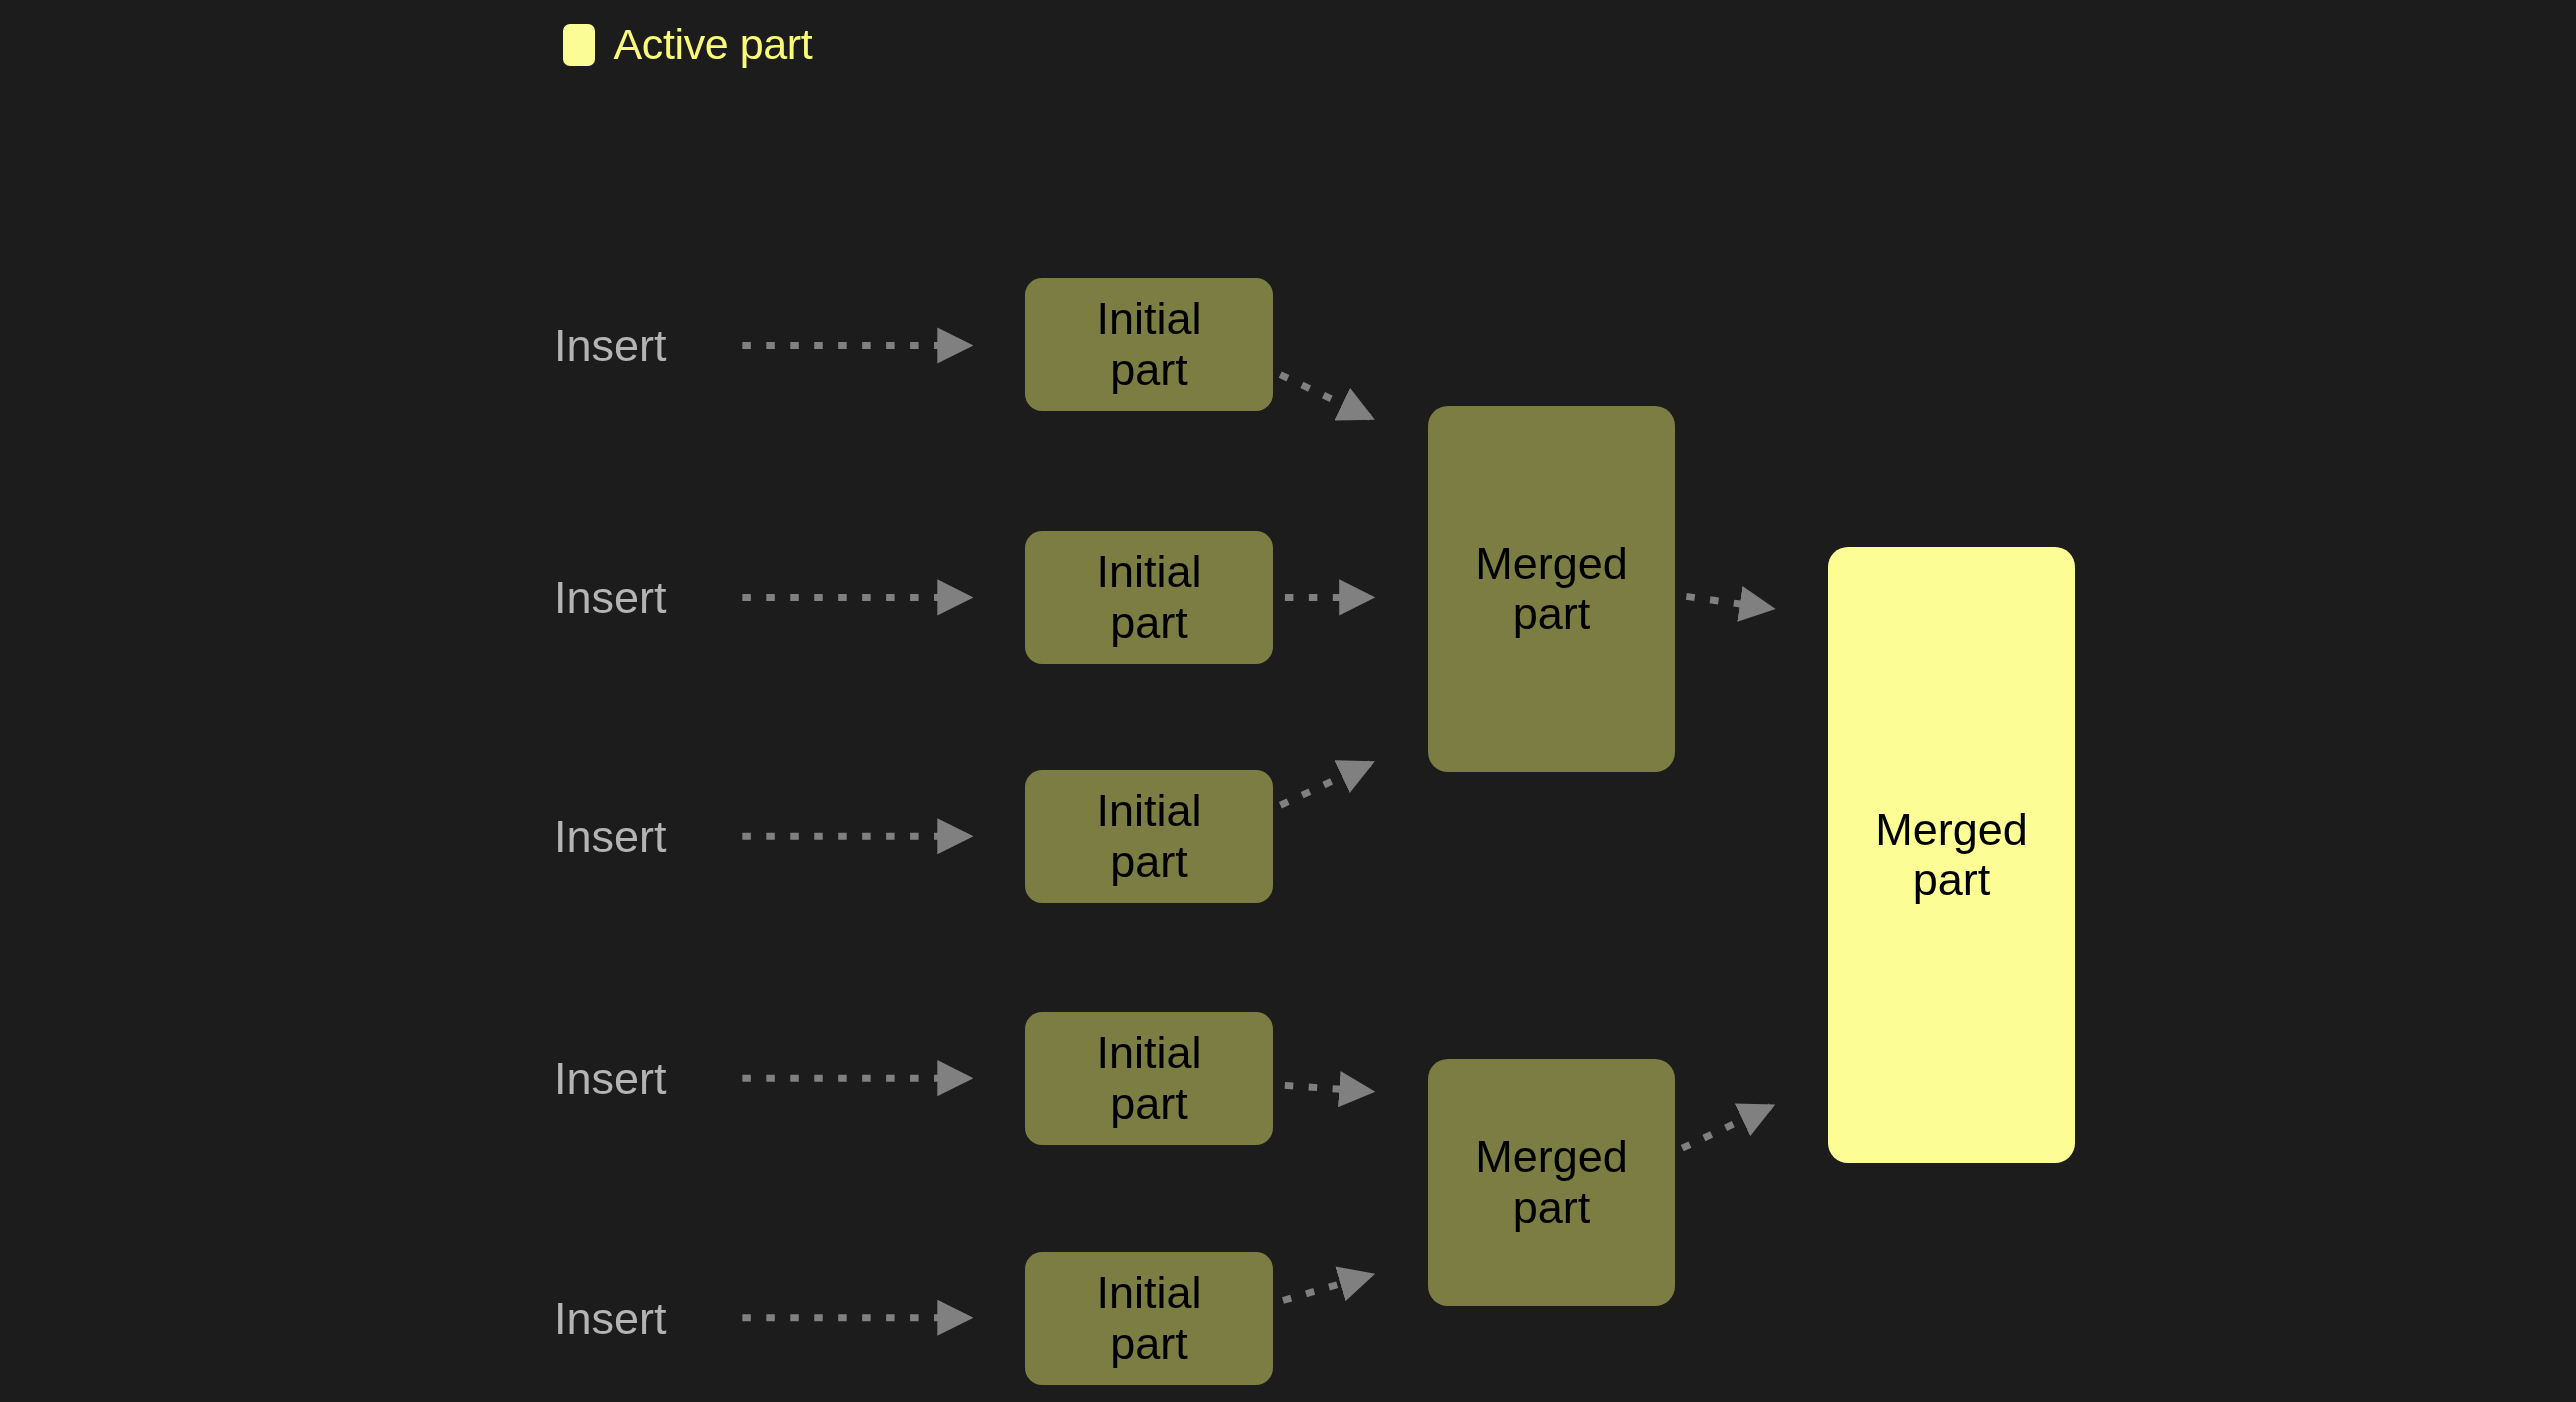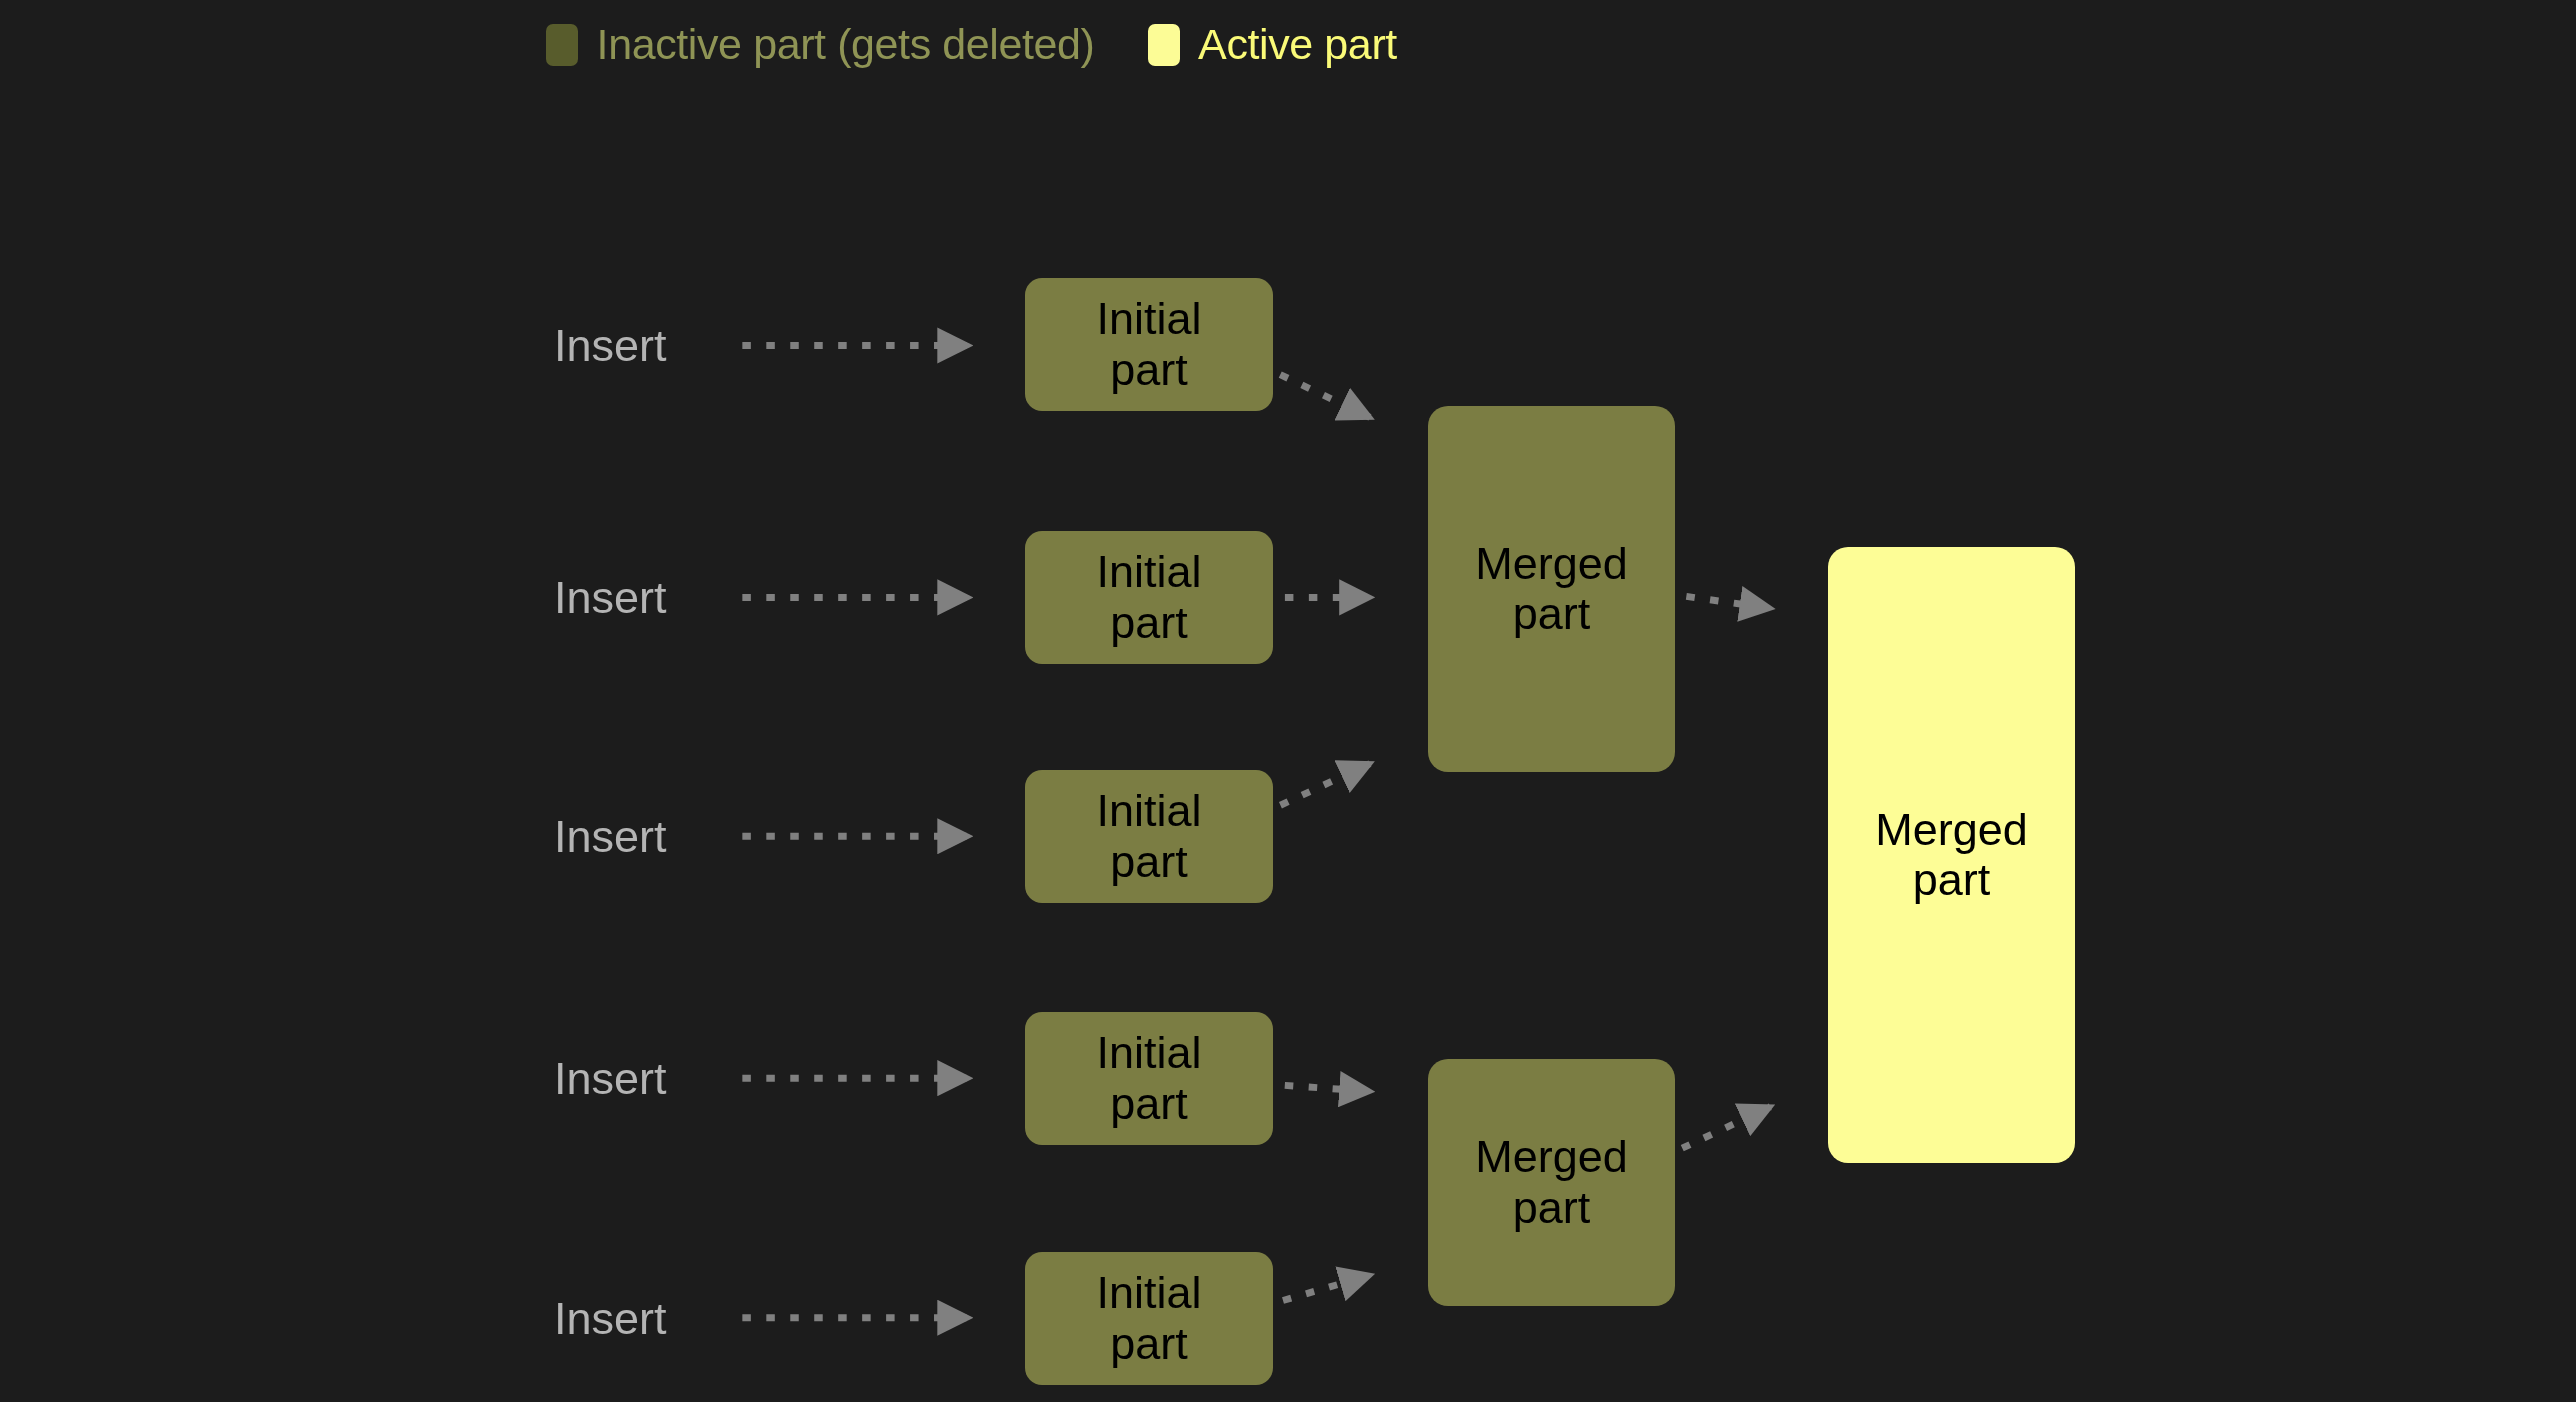--- a/index.html
+++ b/index.html
@@ -101,24 +101,20 @@
     height: 1402px;
     pointer-events: none;
   }
 </style>
 </head>
 <body>
 
 <div id="canvas">
 
   <div class="legend">
-    <div class="legend-entry inactive">
-      <span class="legend-swatch"></span>
-      <span class="legend-label">Inactive part (gets deleted)</span>
-    </div>
     <div class="legend-entry active">
       <span class="legend-swatch"></span>
       <span class="legend-label">Active part</span>
     </div>
   </div>
 
   <svg id="arrows" viewBox="0 0 3332 1814" width="2576" height="1402" xmlns="http://www.w3.org/2000/svg">
     <defs>
       <marker id="head" viewBox="0 0 10 10" refX="8.5" refY="5" markerWidth="5.2" markerHeight="5.2" orient="auto-start-reverse">
         <path d="M 0 0 L 10 5 L 0 10 z" fill="#808080"></path>

